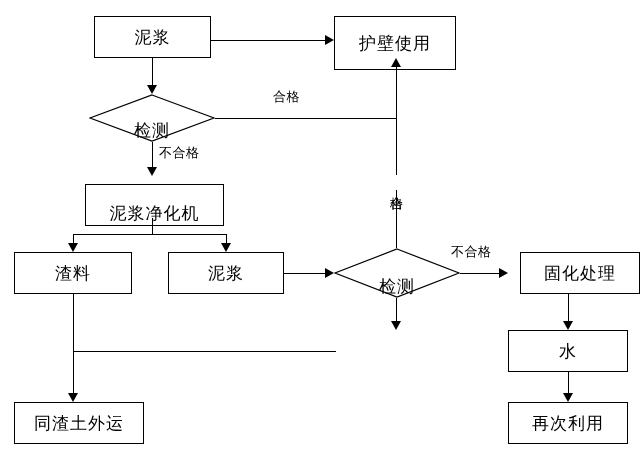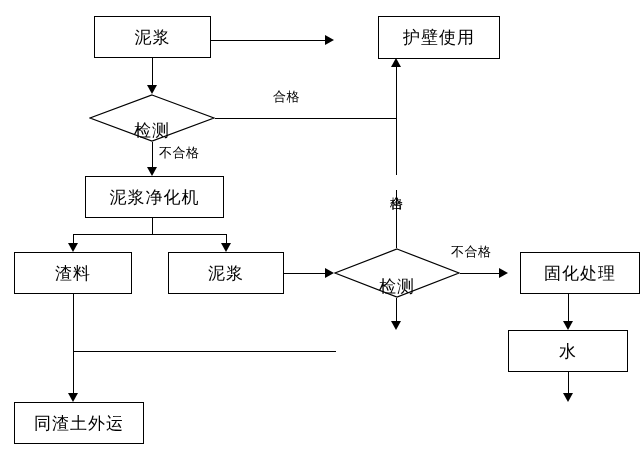--- a/index.html
+++ b/index.html
@@ -96,25 +96,25 @@
 </style>
 </head>
 <body>
 
 <div id="canvas">
 
   <div class="node" style="left:94px; top:16px; width:117px; height:42px;">
     <span>泥浆</span>
   </div>
 
-  <div class="node" style="left:334px; top:16px; width:122px; height:43px;margin-left:44px;">
+  <div class="node" style="left:334px; top:16px; width:122px; height:54px;">
     <span>护壁使用</span>
   </div>
 
-  <div class="node" style="left:85px; top:176px; width:139px; height:42px;">
+  <div class="node" style="left:85px; top:184px; width:139px; height:42px;align-items:flex-end;">
     <span>泥浆净化机</span>
   </div>
 
   <div class="node" style="left:14px; top:252px; width:118px; height:42px;">
     <span>渣料</span>
   </div>
 
   <div class="node" style="left:168px; top:252px; width:116px; height:42px;">
     <span>泥浆</span>
   </div>
@@ -125,20 +125,23 @@
 
 
   <div class="node" style="left:508px; top:330px; width:120px; height:42px;">
     <span>水</span>
   </div>
 
   <div class="node" style="left:14px; top:402px; width:130px; height:42px;">
     <span>同渣土外运</span>
   </div>
 
+  <div class="node" style="left:508px; top:402px; width:120px; height:42px;">
+    <span>再次利用</span>
+  </div>
 
   <div class="diamond-wrap" style="left:89px; top:94px; width:126px; height:48px;">
     <svg class="diamond-shape" viewBox="0 0 126 48" preserveAspectRatio="none">
       <polygon points="63,1 125,24 63,47 1,24" fill="#ffffff" stroke="#000000" stroke-width="1.2"></polygon>
     </svg>
     <span class="diamond-label">检测</span>
   </div>
 
   <div class="diamond-wrap" style="left:334px; top:248px; width:126px; height:50px;">
     <svg class="diamond-shape" viewBox="0 0 126 50" preserveAspectRatio="none">

